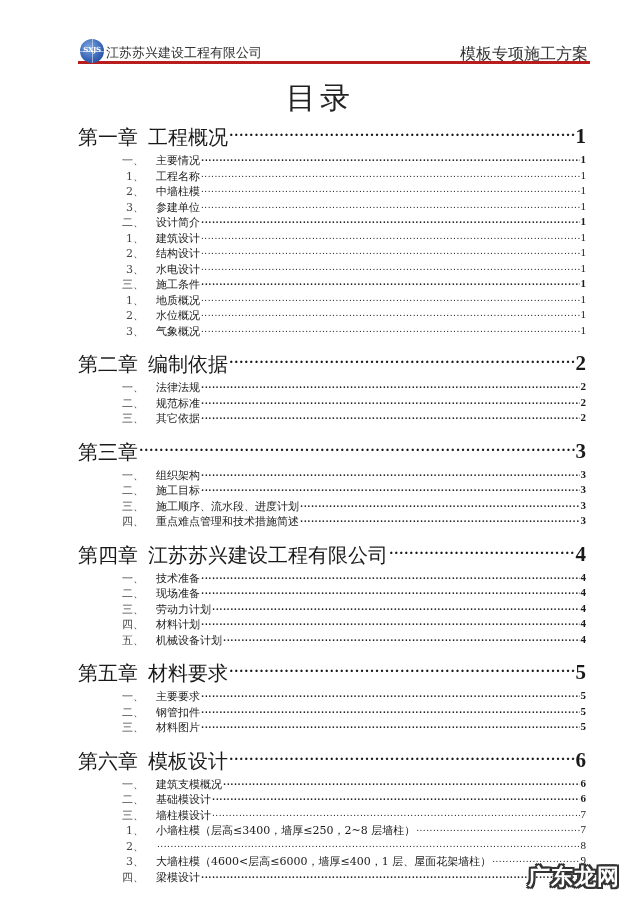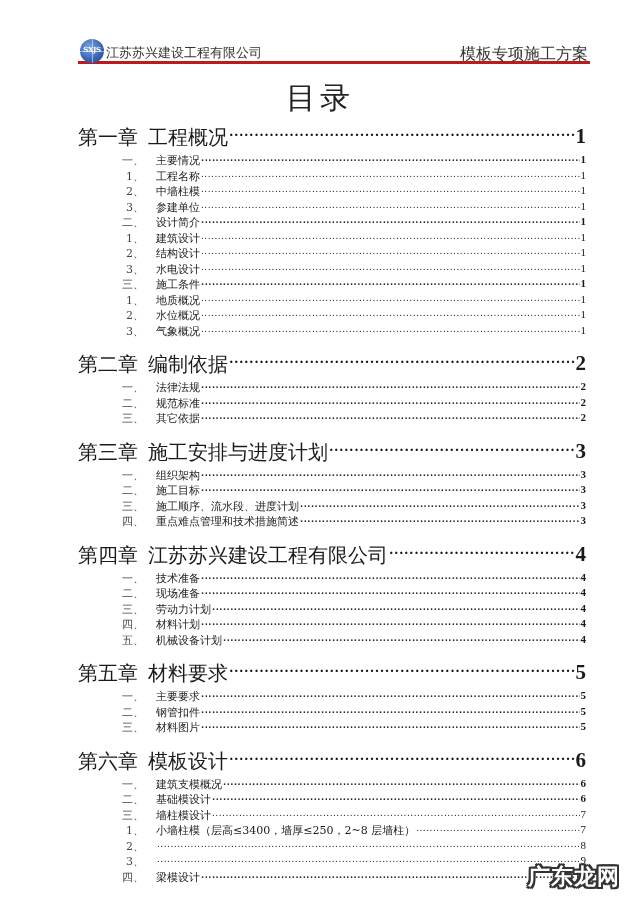--- a/index.html
+++ b/index.html
@@ -166,21 +166,20 @@
       <span class="mark">三、</span>
       <span class="label">其它依据</span>
       <span class="lead"></span>
       <span class="page">2</span>
     </div>
 
   <div class="gap"></div>
 
   <div class="row chapter">
     <span class="num">第三章</span>
-    <span class="label">施工安排与进度计划</span>
     <span class="lead"></span>
     <span class="page">3</span>
   </div>
   <div class="row sec">
       <span class="mark">一、</span>
       <span class="label">组织架构</span>
       <span class="lead"></span>
       <span class="page">3</span>
     </div>
   <div class="row sec">
@@ -300,20 +299,21 @@
       <span class="lead"></span>
       <span class="page">7</span>
     </div>
   <div class="row sub">
       <span class="mark">2、</span>
       <span class="lead"></span>
       <span class="page">8</span>
     </div>
   <div class="row sub">
       <span class="mark">3、</span>
+      <span class="label">大墙柱模（4600&lt;层高≤6000，墙厚≤400，1 层、屋面花架墙柱）</span>
       <span class="lead"></span>
       <span class="page">9</span>
     </div>
   <div class="row sec">
       <span class="mark">四、</span>
       <span class="label">梁模设计</span>
       <span class="lead"></span>
       <span class="page">10</span>
     </div>
 </div>

